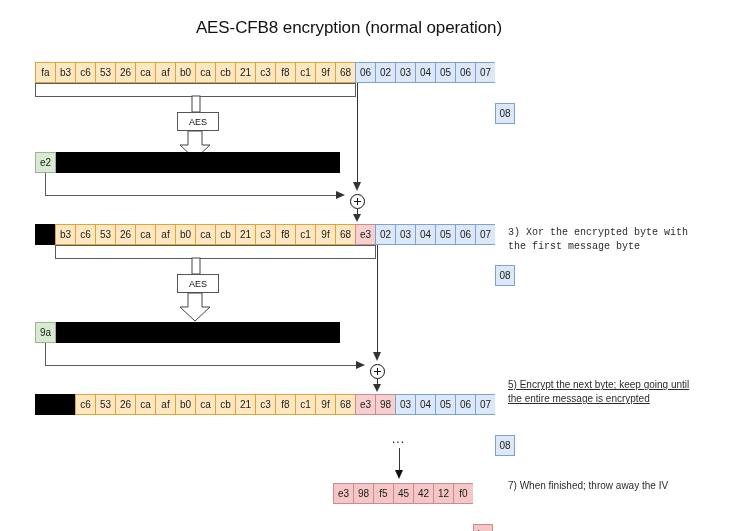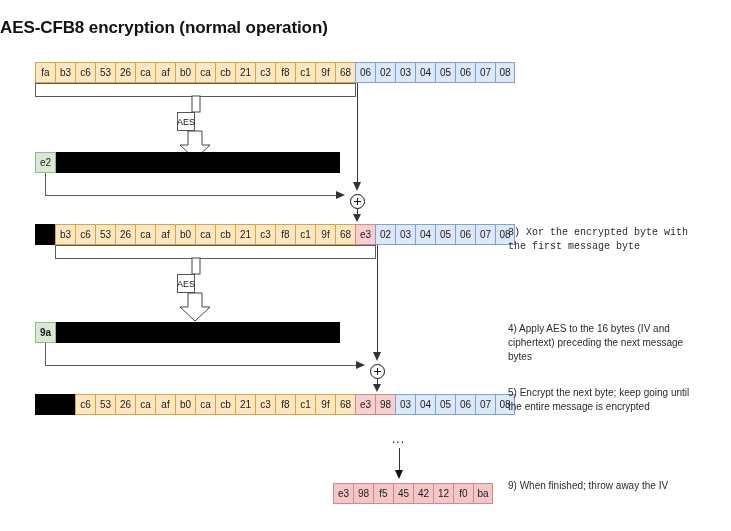--- a/index.html
+++ b/index.html
@@ -7,54 +7,55 @@
     width:731px;height:531px;
     background:#ffffff;
     font-family:"Liberation Sans", sans-serif;
     color:#222;
     overflow:hidden;
   }
   #root{position:relative;width:731px;height:531px;}
 
   .title{
     position:absolute;left:0;top:18px;width:495px;
-    text-align:left;
-    font-size:17px;font-weight:bold;color:#111;
+    text-align:right;
+    font-size:17px;font-weight:normal;color:#111;
     letter-spacing:-0.1px;
+    padding-left:7px;
   }
 
   
   .row{position:absolute;height:21px;display:flex;align-items:stretch;}
   .cell{
     width:20px;height:21px;
     box-sizing:border-box;
     display:flex;align-items:center;justify-content:center;
     font-size:10px;line-height:1;
     color:#1a1a1a;
   }
   .c-iv   {background:#fde7c0;border:1px solid #e0a33a;border-right-width:0;}
   .c-msg  {background:#dce8f7;border:1px solid #7ba2d0;border-right-width:0;}
   .c-ct   {background:#f7cfcf;border:1px solid #d08a8a;border-right-width:0;}
   .c-final{background:#f4c6c6;border:1px solid #cf8b8b;border-right-width:0;}
-  .cell.last{border-right-width:1px;}
+  .cell.last{border-right-width:1px;margin-top:41px;}
   .c-black{background:#000000;border:1px solid #000000;border-right-width:0;}
 
   
   .blackbar{position:absolute;background:#000000;height:21px;}
   .greenbox{
     position:absolute;height:21px;width:21px;
     background:#d9ead3;border:1px solid #9ab88d;
     box-sizing:border-box;
     display:flex;align-items:center;justify-content:center;
     font-size:10px;color:#1a1a1a;
   }
 
   
   .aesbox{
-    position:absolute;width:18px;height:19px;
+    position:absolute;width:42px;height:19px;
     background:#ffffff;border:1px solid #555;
     box-sizing:border-box;
     display:flex;align-items:center;justify-content:center;
     font-size:9px;color:#111;
   }
 
   
   .ln{position:absolute;background:#5a5a5a;}
   .lnh{height:1px;}
   .lnv{width:1px;}
@@ -187,21 +188,21 @@
   <svg style="left:186px;top:258px;" width="20" height="16">
     <rect x="6" y="0" width="8" height="16" fill="#ffffff" stroke="#444" stroke-width="1"></rect>
   </svg>
   <div class="aesbox" style="left:177px;top:274px;">
     <span>AES</span>
   </div>
   <svg style="left:178px;top:293px;" width="36" height="29">
     <polygon points="10,0 24,0 24,14 32,14 17,28 2,14 10,14" fill="#ffffff" stroke="#444" stroke-width="1"></polygon>
   </svg>
 
-  <div class="greenbox" style="left:35px;top:322px;font-weight:bold;">
+  <div class="greenbox" style="left:35px;top:322px;">
     <span>9a</span>
   </div>
   <div class="blackbar" style="left:56px;top:322px;width:284px;"></div>
 
   <div class="ln lnv" style="left:45px;top:343px;height:22px;"></div>
   <div class="ln lnh" style="left:45px;top:365px;width:317px;"></div>
   <svg style="left:356px;top:360px;" width="12" height="12">
     <polygon points="0,1 9,5 0,9" fill="#333"></polygon>
   </svg>
 
@@ -255,17 +256,16 @@
       <div class="cell c-final">98</div>
       <div class="cell c-final">f5</div>
       <div class="cell c-final">45</div>
       <div class="cell c-final">42</div>
       <div class="cell c-final">12</div>
       <div class="cell c-final">f0</div>
       <div class="cell c-final last">ba</div>
     </div>
 
   <div class="note" style="top:226px;font-family:Liberation Mono, monospace;">3) Xor the encrypted byte with the first message byte</div>
-  <div class="note" style="top:322px;">4) Apply AES to the 16 bytes (IV and ciphertext) preceding the next message bytes</div>
-  <div class="note" style="top:386px;">5) Encrypt the next byte; keep going until the entire message is encrypted</div>
-  <div class="note" style="top:479px;">9) When finished; throw away the IV</div>
+  <div class="note" style="top:378px;text-decoration:underline;">5) Encrypt the next byte; keep going until the entire message is encrypted</div>
+  <div class="note" style="top:479px;">7) When finished; throw away the IV</div>
 
 </div>
 
 </body></html>

